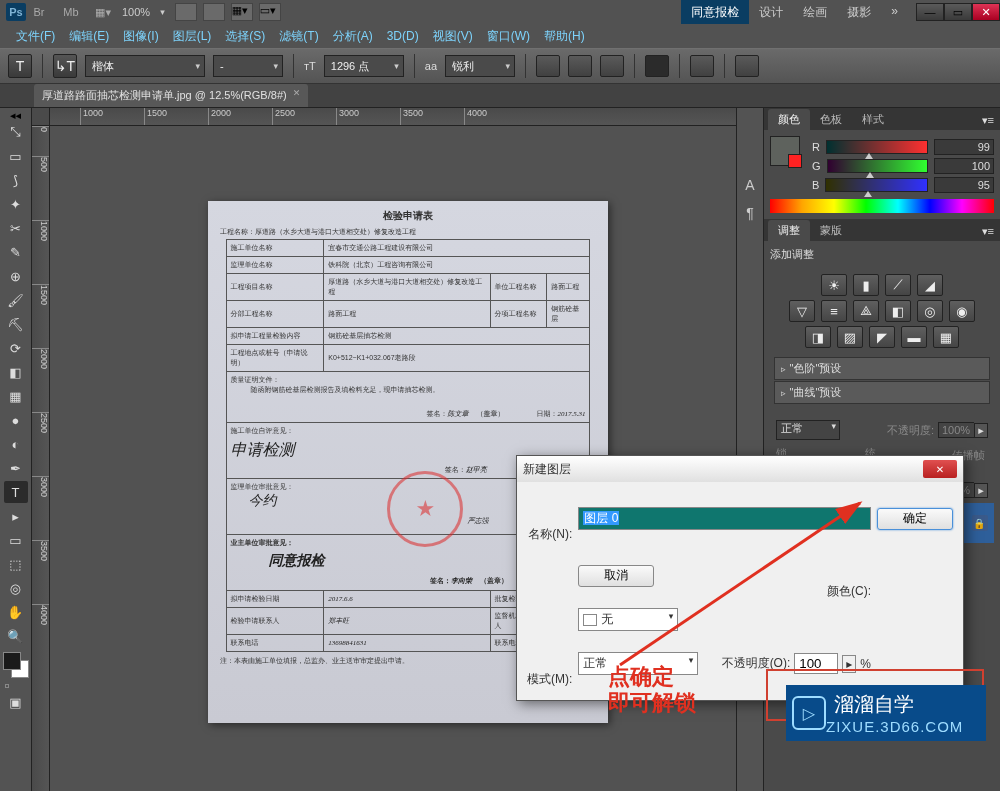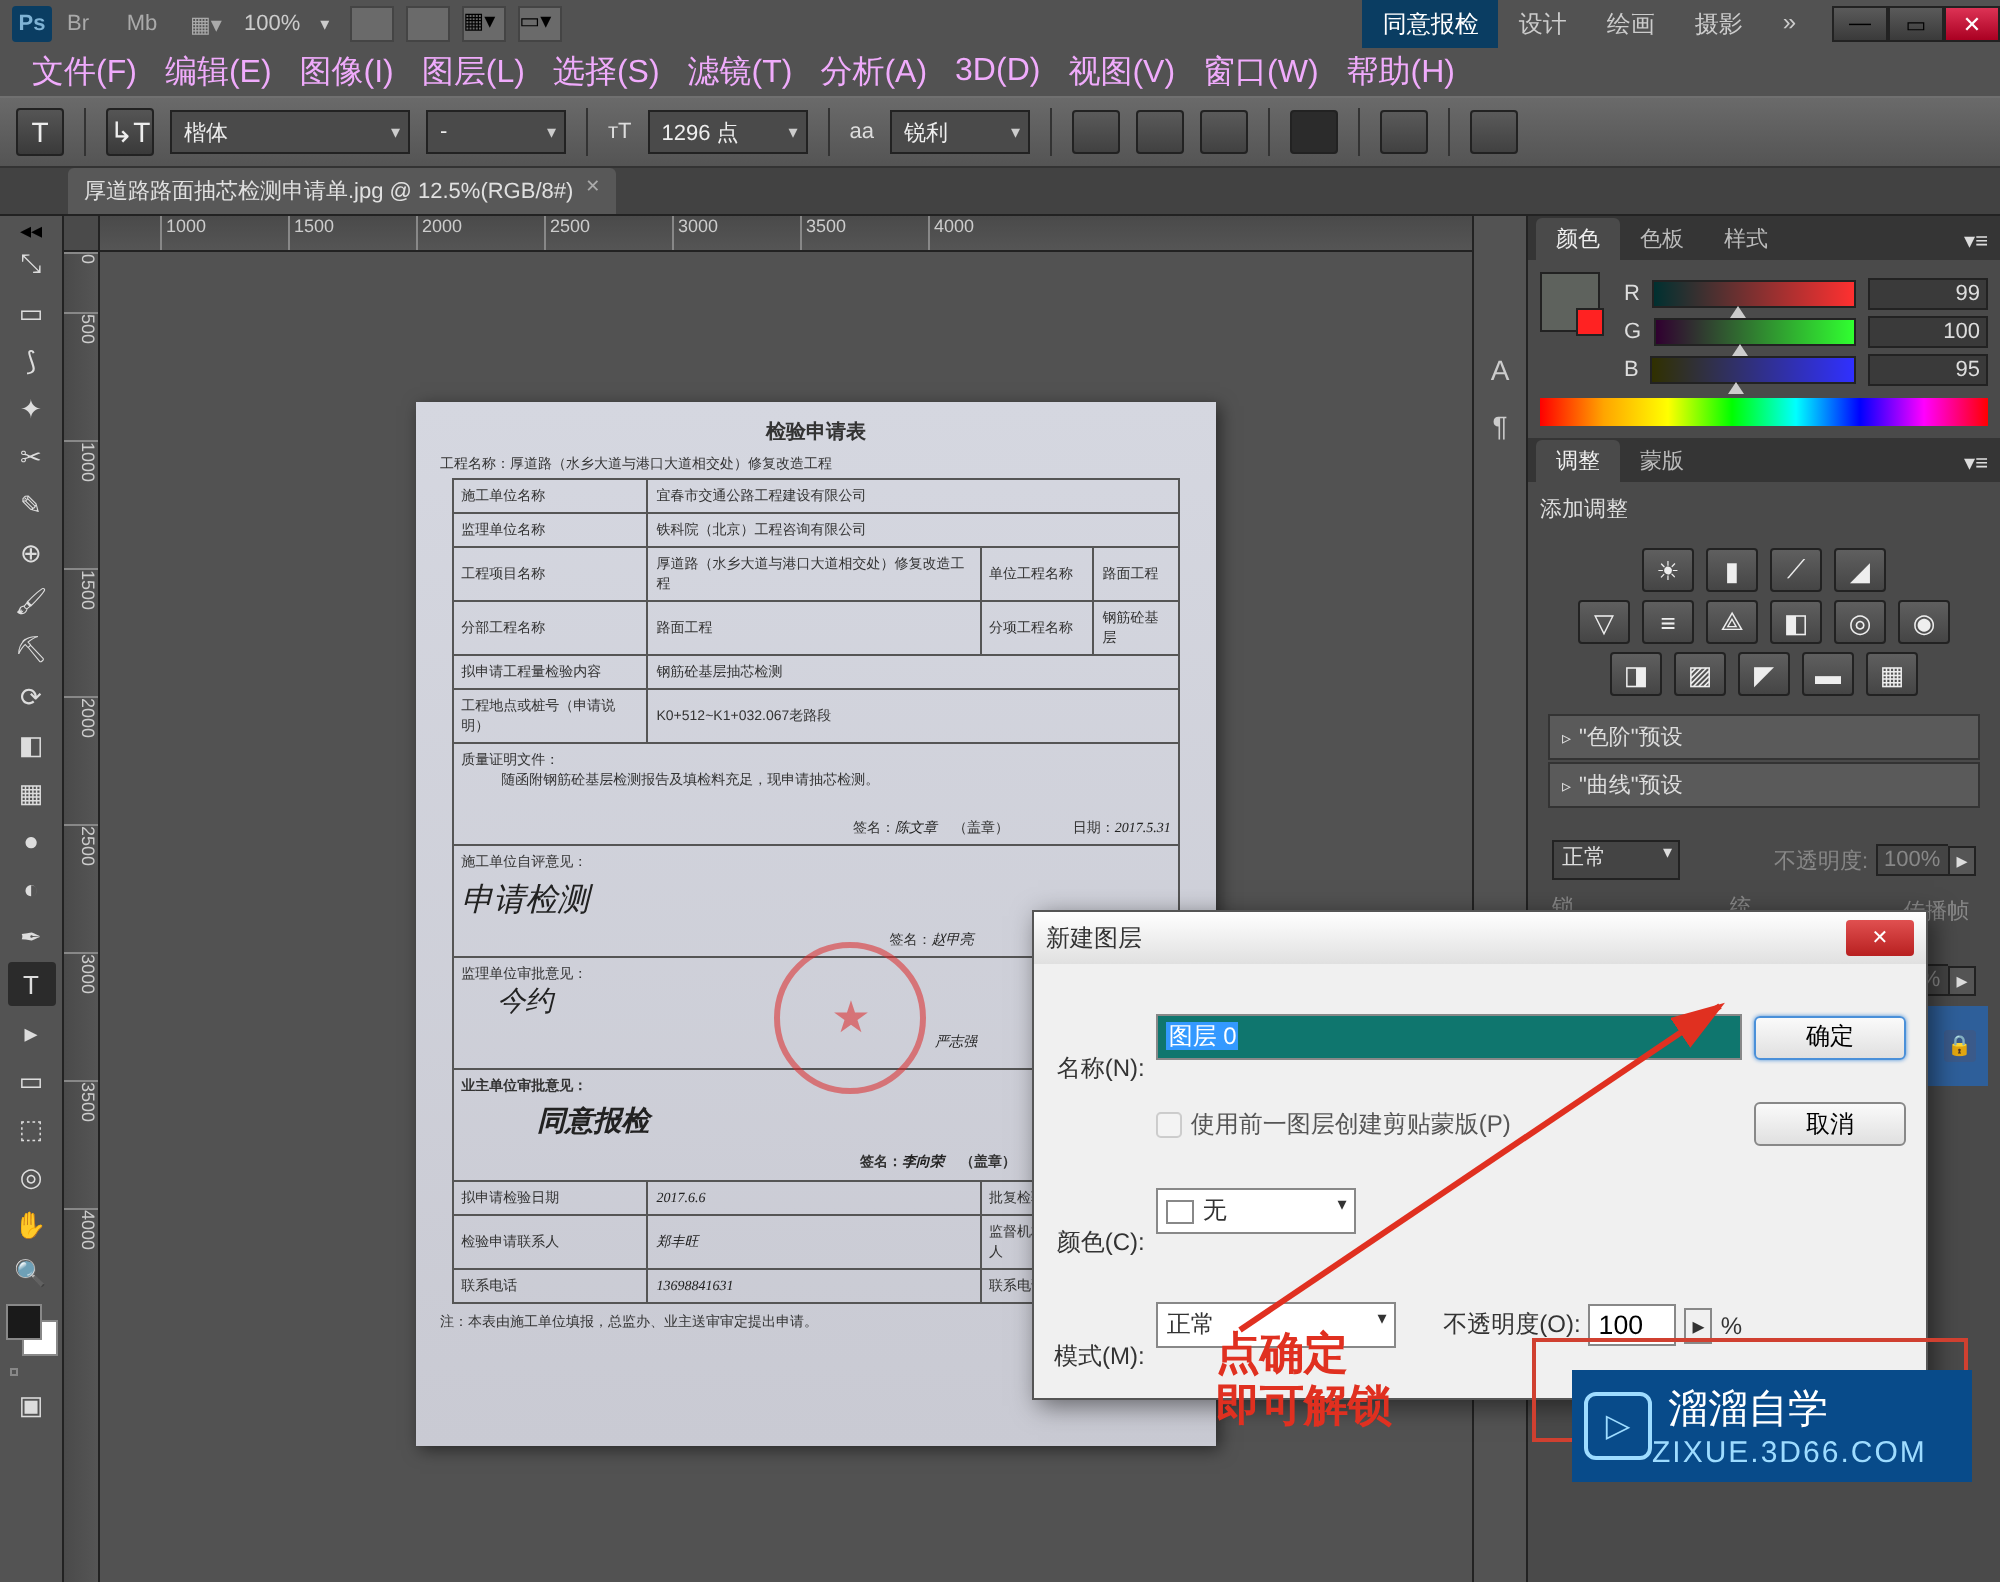--- a/index.html
+++ b/index.html
@@ -16,21 +16,21 @@
 .title-spacer { flex: 1; }
 .workspace-tabs { display: flex; height: 24px; }
 .ws-tab { padding: 4px 10px; color: #ccc; font-size: 12px; }
 .ws-tab.active { background: #0a3d62; color: #fff; }
 .window-controls { display: flex; margin-left: 8px; }
 .win-btn { width: 28px; height: 18px; background: linear-gradient(#5a5a5a,#3a3a3a); border: 1px solid #222; display: flex; align-items: center; justify-content: center; }
 .win-close { background: linear-gradient(#d35,#a02); color: #fff; }
 
 
 .menubar { height: 24px; background: #525252; display: flex; align-items: center; padding-left: 10px; gap: 2px; }
-.menu-item { color: #f0abfc; font-size: 16px; padding: 3px 6px; }
+.menu-item { color: #7dd3fc; font-size: 12px; padding: 3px 6px; }
 
 
 .optionsbar { height: 36px; background: linear-gradient(#6a6a6a,#545454); border-top: 1px solid #707070; border-bottom: 1px solid #333; display: flex; align-items: center; padding: 0 8px; gap: 8px; }
 .opt-icon { width: 24px; height: 24px; background: linear-gradient(#555,#3a3a3a); border: 1px solid #222; display: flex; align-items: center; justify-content: center; color: #eee; font-size: 14px; border-radius:2px;}
 .opt-dropdown { background: #4a4a4a; border: 1px solid #222; color: #eee; height: 22px; padding: 2px 6px; display:flex;align-items:center; min-width:120px; position:relative;}
 .opt-dropdown.small { min-width: 70px; }
 .opt-dropdown::after { content:"▾"; position:absolute; right:4px; color:#ccc; font-size:9px; }
 .opt-divider { width: 1px; height: 24px; background: #333; margin: 0 2px; }
 .opt-btn { width: 24px; height: 22px; background: linear-gradient(#5a5a5a,#414141); border: 1px solid #222; border-radius:2px;}
 
@@ -498,24 +498,20 @@
   <div class="dlg-title">
     <span>新建图层</span>
     <div class="dlg-close">✕</div>
   </div>
   <div class="dlg-body">
     <div class="dlg-label">名称(N):</div>
     <div class="dlg-input name" style="grid-column:2 / span 2;"><span class="sel">图层 0</span></div>
     <button class="dlg-btn primary">确定</button>
 
     <div></div>
-    <div class="dlg-check" style="grid-column:2 / span 2;">
-        <input type="checkbox" disabled="" style="">
-        <span>使用前一图层创建剪贴蒙版(P)</span>
-      </div>
     <button class="dlg-btn">取消</button>
 
     <div class="dlg-label">颜色(C):</div>
     <div style="grid-column:2 / span 2;"><div class="dlg-select" style="width:100px;"><span class="color-square"></span><span>无</span></div></div>
     <div></div>
 
     <div class="dlg-label">模式(M):</div>
     <div><div class="dlg-select" style="width:120px;">正常</div></div>
     <div style="white-space:nowrap;display:flex;align-items:center;gap:4px;">
       <span>不透明度(O):</span>

